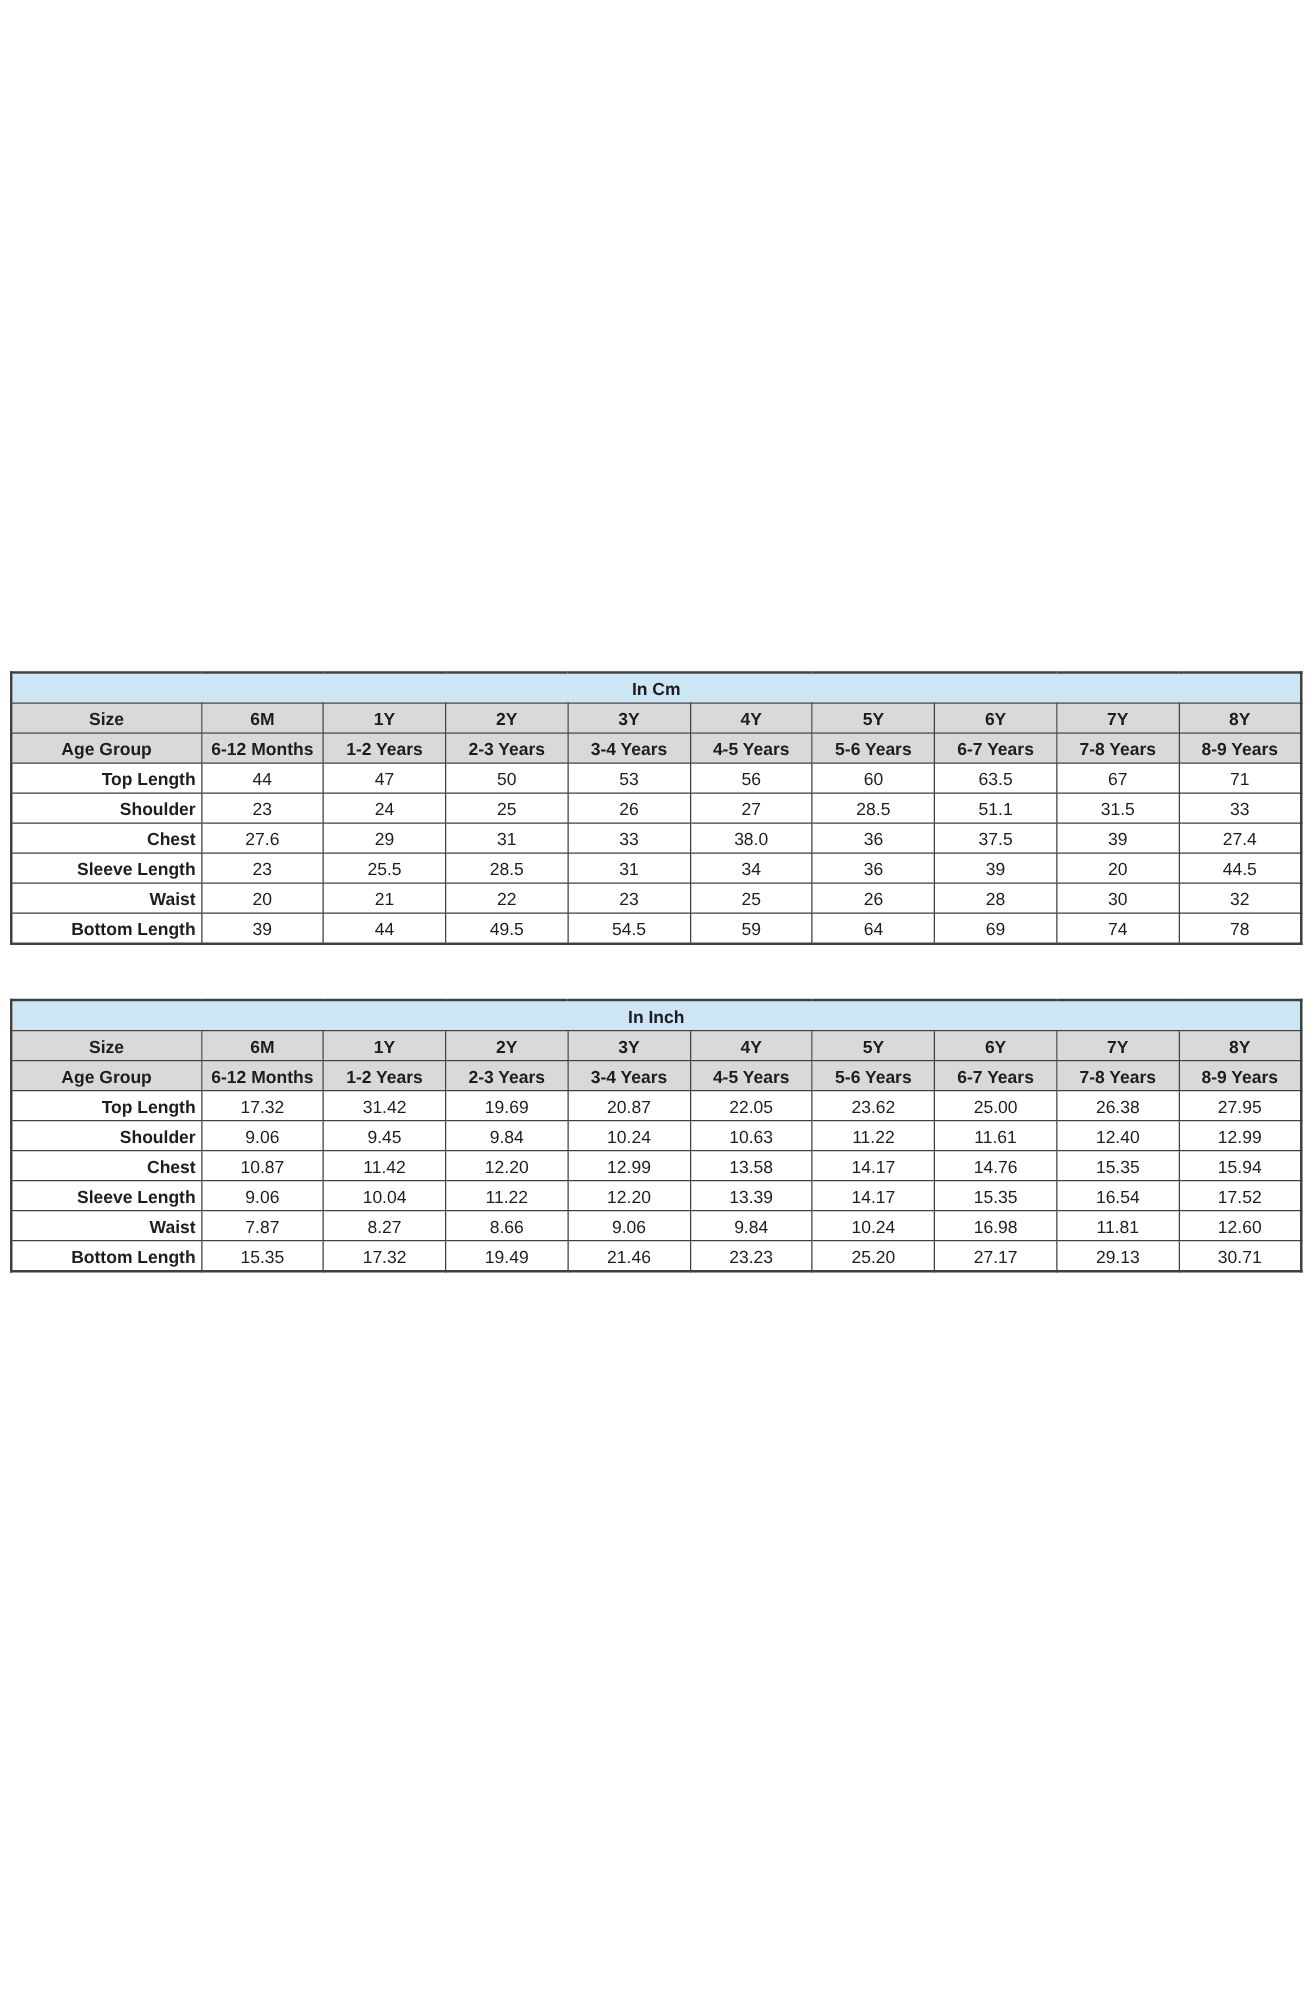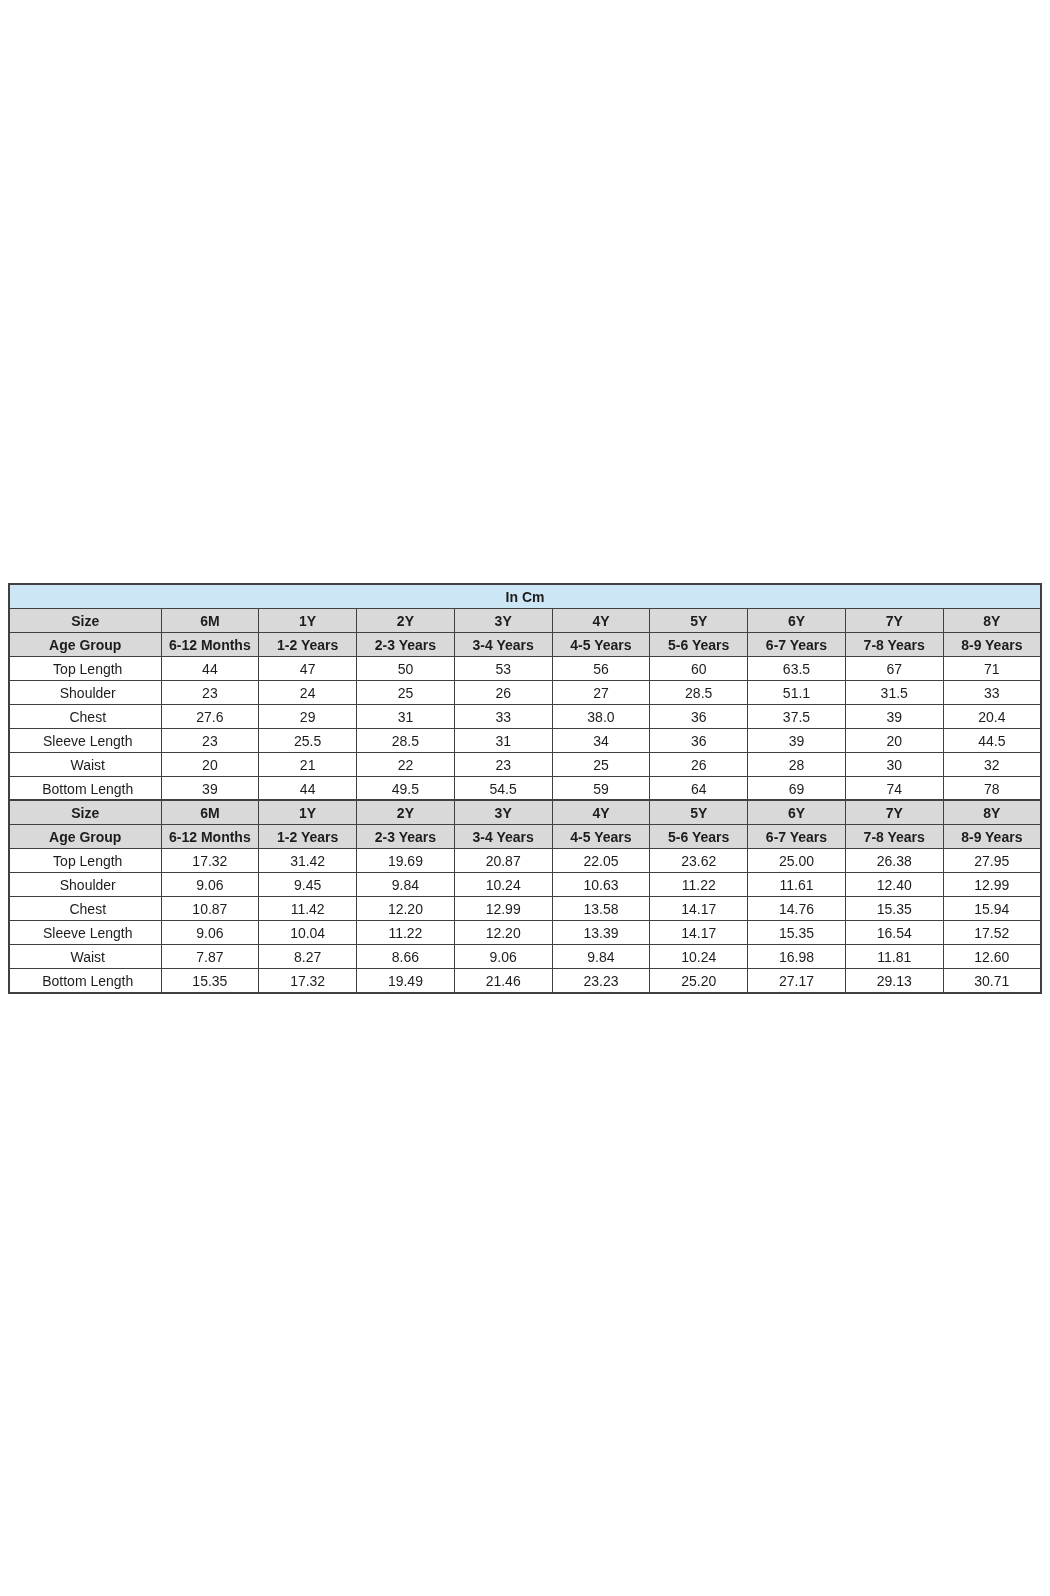--- a/index.html
+++ b/index.html
@@ -16,21 +16,21 @@
     overflow: hidden;
   }
   table.size-table {
     position: absolute;
     left: 8px;
     width: 1034px;
     border-collapse: collapse;
     table-layout: fixed;
     border: 2px solid var(--border-color, #404040);
   }
-  table.cm-table   { top: 583px; }
+  table.cm-table   { top: 537px; }
   table.inch-table { top: 799px; }
 
   table.size-table td {
     border: 1px solid var(--border-color, #404040);
     height: 23px;
     padding: 0 4px;
     text-align: center;
     vertical-align: middle;
     font-size: 14px;
     color: var(--text-color, #1d1d1d);
@@ -41,22 +41,22 @@
     background: var(--title-bg, #cde6f5);
     font-weight: bold;
     font-size: 14px;
   }
   tr.head-row td {
     background: var(--header-bg, #d9d9d9);
     font-weight: bold;
     margin-top: 48px;
   }
   tr.data-row td.row-label {
-    font-weight: normal;
-    text-align: center;
+    font-weight: bold;
+    text-align: right;
     padding-left: 9px;
   }
 </style>
 </head>
 <body>
 
 <div class="page">
   <table class="size-table cm-table">
     <colgroup>
       <col style="width:152px">
@@ -125,21 +125,21 @@
         <tr class="data-row">
           <td class="row-label">Chest</td>
           <td>27.6</td>
           <td>29</td>
           <td>31</td>
           <td>33</td>
           <td>38.0</td>
           <td>36</td>
           <td>37.5</td>
           <td>39</td>
-          <td>20.4</td>
+          <td>27.4</td>
         </tr>
         <tr class="data-row">
           <td class="row-label">Sleeve Length</td>
           <td>23</td>
           <td>25.5</td>
           <td>28.5</td>
           <td>31</td>
           <td>34</td>
           <td>36</td>
           <td>39</td>
@@ -180,20 +180,23 @@
         <col>
         <col>
         <col>
         <col>
         <col>
         <col>
         <col>
         <col>
     </colgroup>
     <tbody>
+        <tr class="title-row">
+          <td colspan="10">In Inch</td>
+        </tr>
         <tr class="head-row">
           <td>Size</td>
           <td>6M</td>
           <td>1Y</td>
           <td>2Y</td>
           <td>3Y</td>
           <td>4Y</td>
           <td>5Y</td>
           <td>6Y</td>
           <td>7Y</td>

